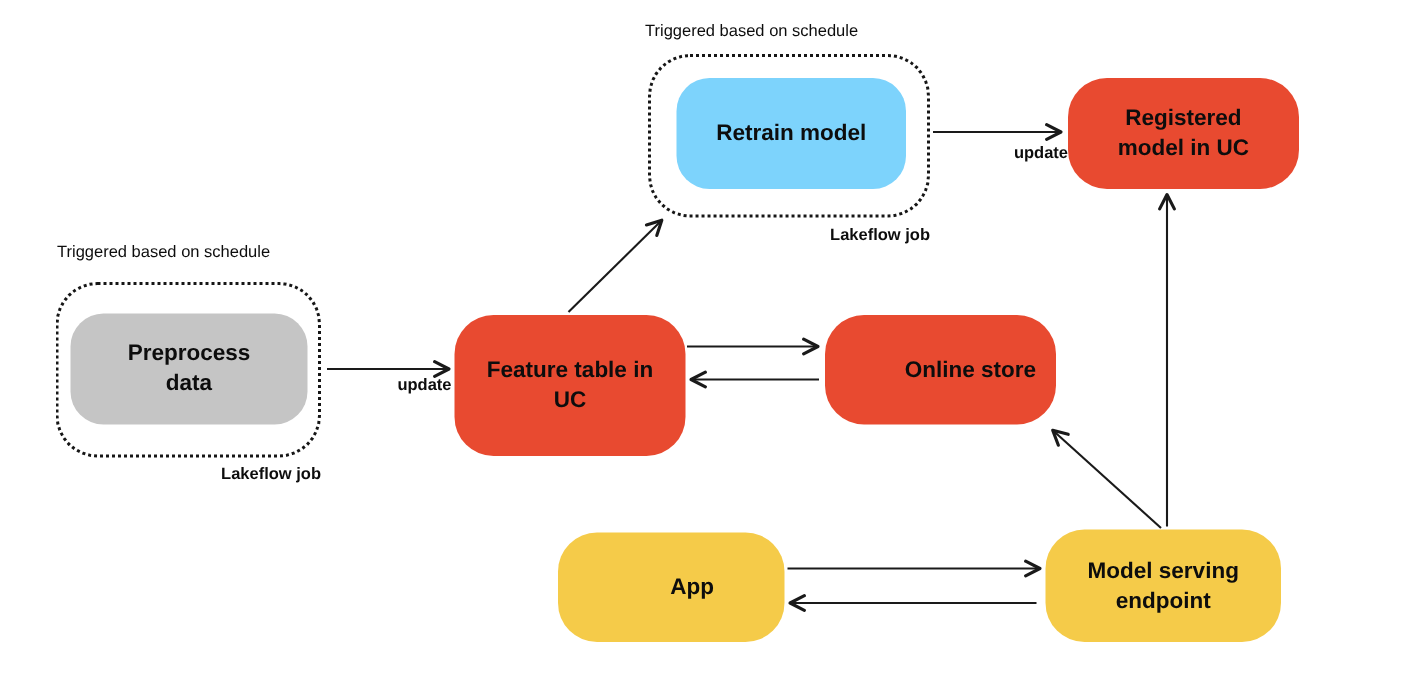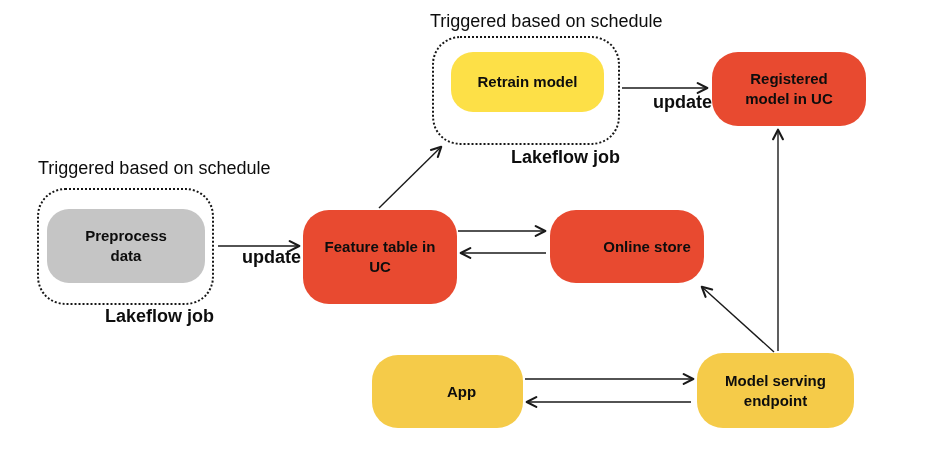--- a/index.html
+++ b/index.html
@@ -45,21 +45,21 @@
   }
   .dotted-box {
     position: absolute;
     border: 2.5px dotted #161616;
     border-radius: 28px;
     box-sizing: border-box;
     background: transparent;
   }
   .annot {
     position: absolute;
-    font-size: 18px;
+    font-size: 11px;
     font-weight: 400;
     color: #0d0d0d;
     line-height: 15px;
     white-space: nowrap;
   }
   .annot.centered {
     text-align: right;
     white-space: normal;
     font-weight: bold;
   }
@@ -87,21 +87,21 @@
   </svg>
 
   <div class="annot" style="left:38px; top:161px;">Triggered based on schedule</div>
   <div class="dotted-box" style="left:37px; top:188px; width:177px; height:117px;"></div>
   <div class="node gray" style="left: 47px; top: 209px; width: 158px; height: 74px; background-color: rgb(197, 197, 197);">Preprocess
 data</div>
   <div class="annot centered" style="left:37px; top:309px; width:177px;">Lakeflow job</div>
 
   <div class="annot" style="left:430px; top:14px;">Triggered based on schedule</div>
   <div class="dotted-box" style="left:432px; top:36px; width:188px; height:109px;"></div>
-  <div class="node gray" style="left: 451px; top: 52px; width: 153px; height: 60px; background-color: #fde047;">Retrain model</div>
+  <div class="node gray" style="left: 451px; top: 52px; width: 153px; height: 74px; background-color: #7dd3fc;">Retrain model</div>
   <div class="annot centered" style="left:432px; top:150px; width:188px;">Lakeflow job</div>
 
   <div class="node" style="left: 303px; top: 210px; width: 154px; height: 94px; background-color: rgb(232, 74, 48);">Feature table in
 UC</div>
   <div class="node" style="left: 550px; top: 210px; width: 154px; height: 73px; background-color: rgb(232, 74, 48); padding-left: 48px;">Online store</div>
   <div class="node" style="left: 712px; top: 52px; width: 154px; height: 74px; background-color: rgb(232, 74, 48);">Registered
 model in UC</div>
 
   <div class="node" style="left: 372px; top: 355px; width: 151px; height: 73px; background-color: rgb(245, 203, 73); padding-left: 36px;">App</div>
   <div class="node" style="left: 697px; top: 353px; width: 157px; height: 75px; background-color: rgb(245, 203, 73);">Model serving

